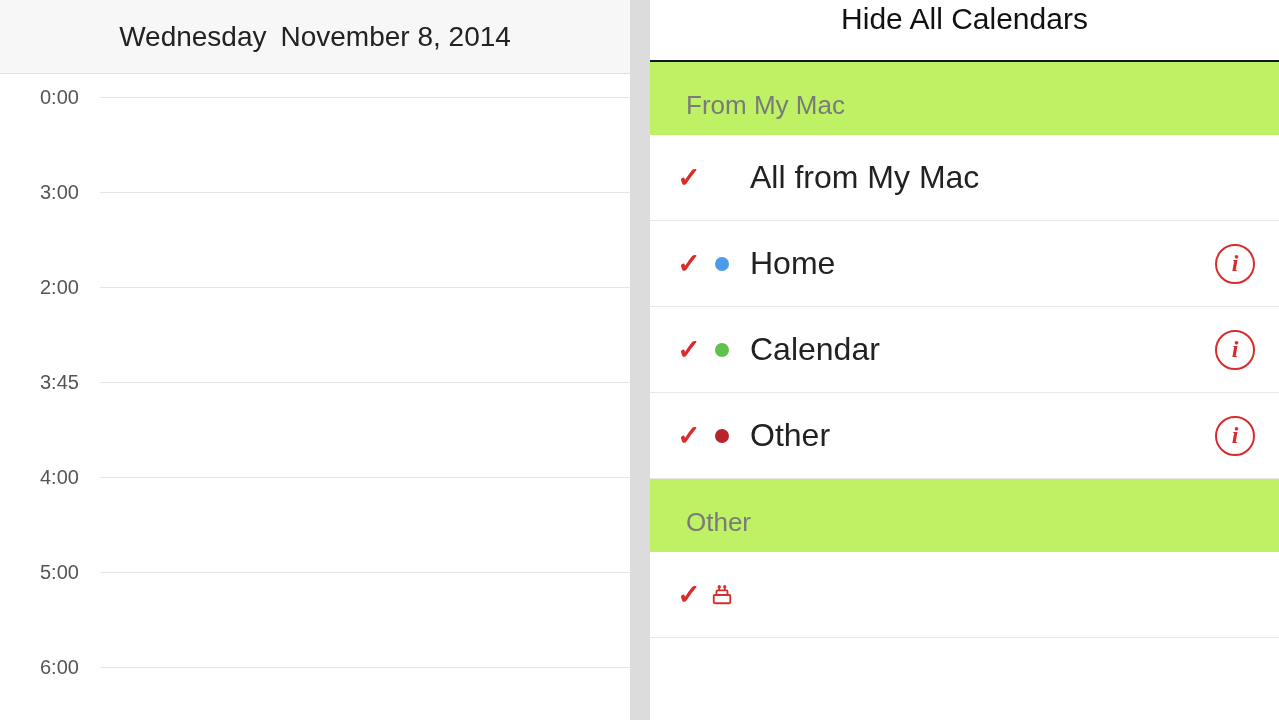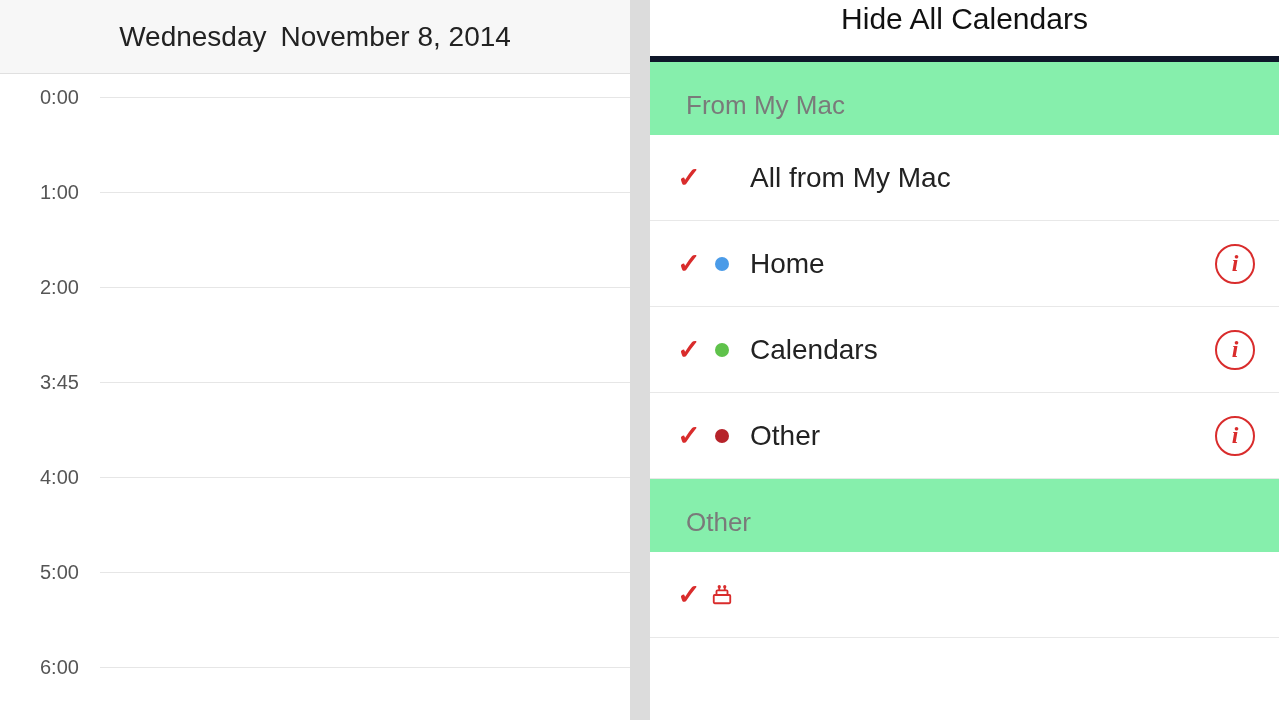--- a/index.html
+++ b/index.html
@@ -67,24 +67,24 @@
 .hide-all-header {
   height: 62px;
   background: #fff;
   display: flex;
   align-items: flex-start;
   justify-content: center;
   font-size: 30px;
   color: #111;
   font-weight: 400;
   padding-top: 2px;
-  border-bottom: 6px solid #0f172a;
+  border-bottom: 2px solid #0f172a;
 }
 .section-header {
-  background: #86efac;
+  background: #bef264;
   color: #7a7a7a;
   font-size: 26px;
   padding: 28px 36px 14px 36px;
   font-weight: 400;
 }
 .cal-row {
   display: flex;
   align-items: center;
   height: 86px;
   padding-left: 24px;
@@ -108,21 +108,21 @@
 .dot {
   width: 14px;
   height: 14px;
   border-radius: 50%;
 }
 .dot-blue { background: #4a9be8; }
 .dot-green { background: #5fc24b; }
 .dot-red { background: #b6232a; }
 .cal-name {
   flex: 1;
-  font-size: 28px;
+  font-size: 32px;
   color: #222;
   padding-left: 10px;
   font-weight: 400;
 }
 .cal-name.indent-none { padding-left: 46px; }
 .info-btn {
   width: 40px;
   height: 40px;
   border: 2.5px solid #d92c2c;
   border-radius: 50%;
@@ -150,21 +150,21 @@
   <div class="date-header">
     <span class="day">Wednesday</span>
     <span>November 8, 2014</span>
   </div>
   <div class="timeline">
     <div class="hour-row">
       <div class="hour-label">0:00</div>
       <div class="hour-line"></div>
     </div>
     <div class="hour-row">
-      <div class="hour-label">1:00</div>
+      <div class="hour-label">3:00</div>
       <div class="hour-line"></div>
     </div>
     <div class="hour-row">
       <div class="hour-label">2:00</div>
       <div class="hour-line"></div>
     </div>
     <div class="hour-row">
       <div class="hour-label">3:45</div>
       <div class="hour-line"></div>
     </div>
@@ -202,21 +202,21 @@
     </div>
     <div class="cal-name">Home</div>
     <div class="info-btn">i</div>
   </div>
 
   <div class="cal-row">
     <div class="check">✓</div>
     <div class="dot-slot">
       <div class="dot dot-green"></div>
     </div>
-    <div class="cal-name">Calendars</div>
+    <div class="cal-name">Calendar</div>
     <div class="info-btn">i</div>
   </div>
 
   <div class="cal-row">
     <div class="check">✓</div>
     <div class="dot-slot">
       <div class="dot dot-red"></div>
     </div>
     <div class="cal-name">Other</div>
     <div class="info-btn">i</div>

